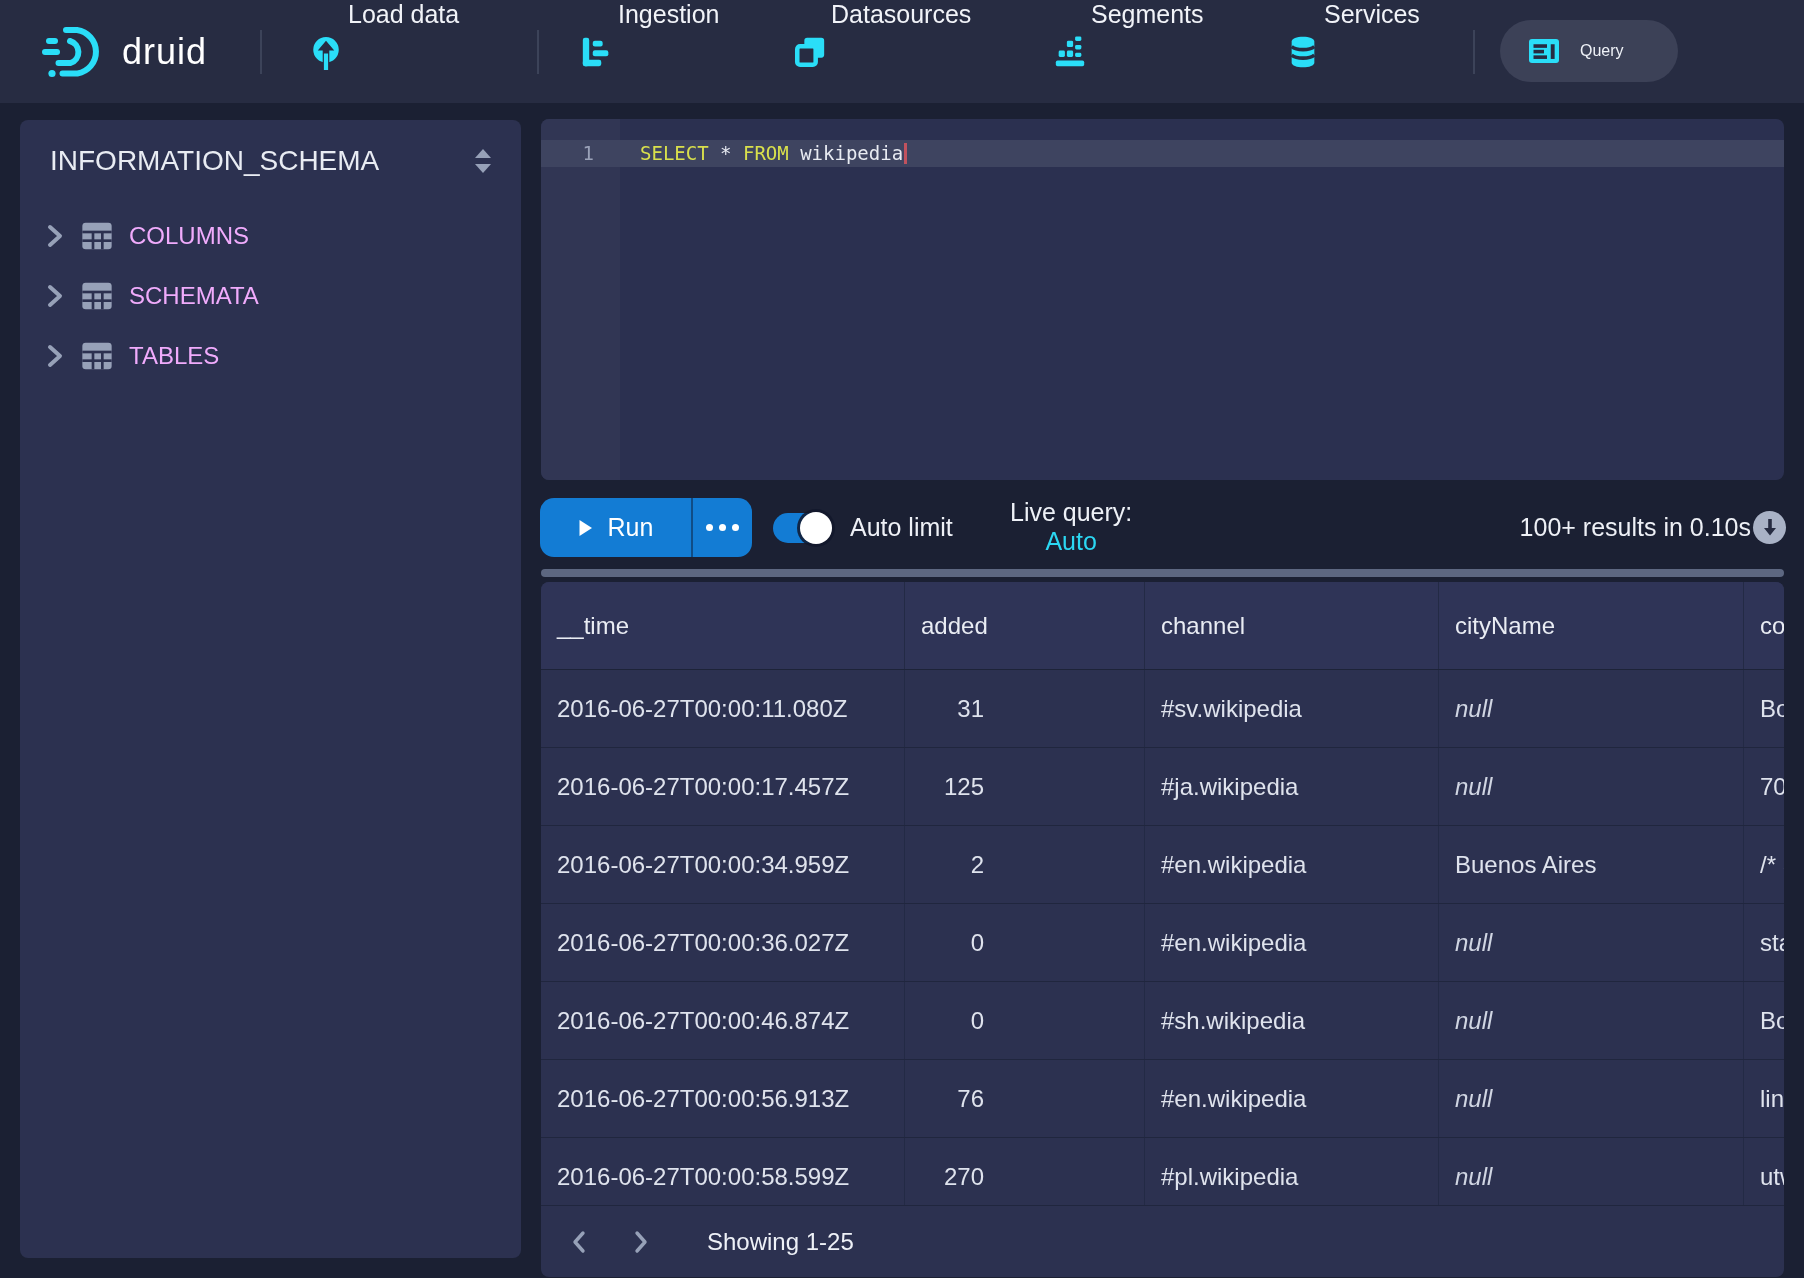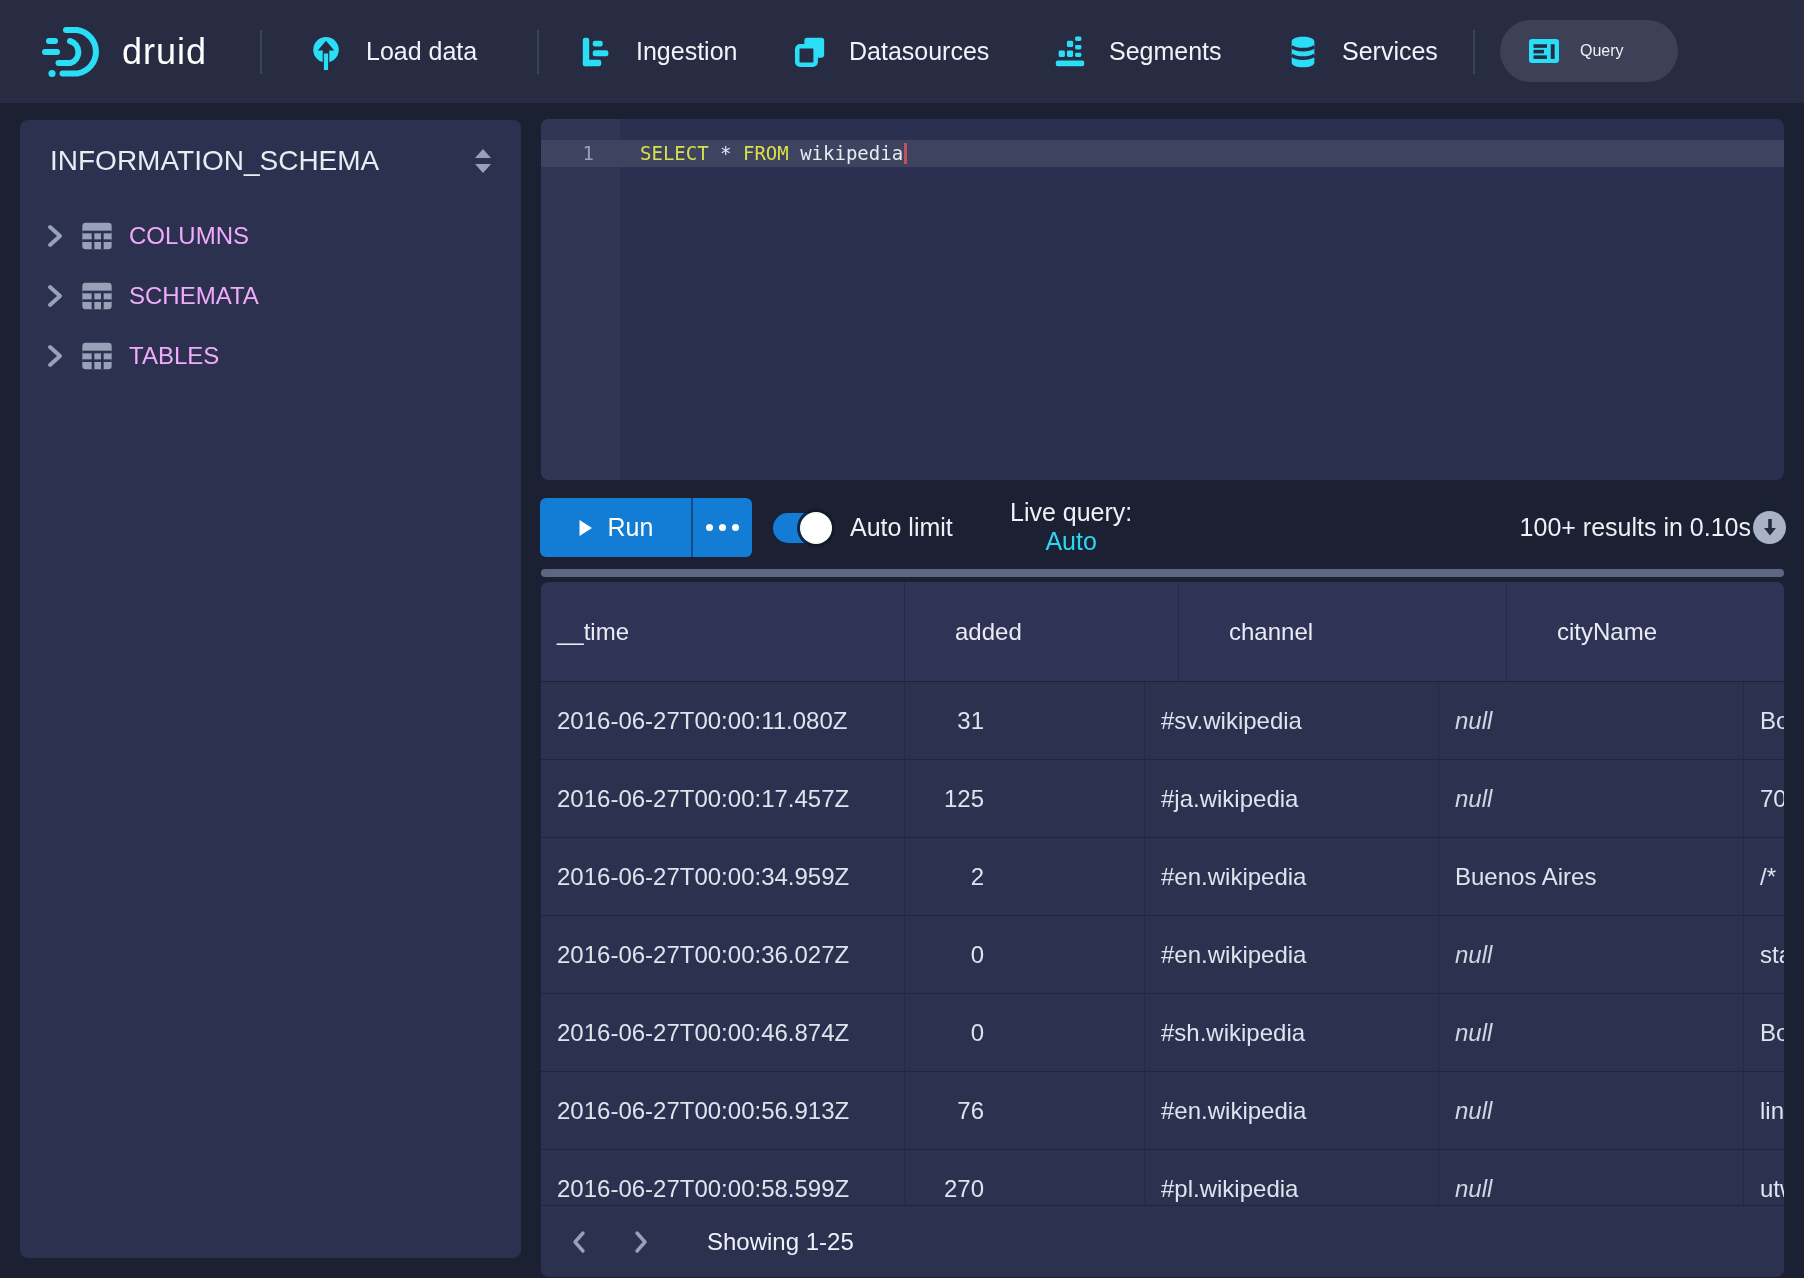--- a/index.html
+++ b/index.html
@@ -22,21 +22,21 @@
   }
   *{margin:0;padding:0;box-sizing:border-box;}
   html,body{width:1804px;height:1278px;overflow:hidden;}
   body{background:var(--bg);font-family:"Liberation Sans",sans-serif;color:var(--text);position:relative;}
 
   
   .navbar{position:absolute;left:0;top:0;width:1804px;height:103px;background:var(--navbar);}
   .brand{position:absolute;left:42px;top:0;height:103px;display:flex;align-items:center;gap:14px;}
   .brand-word{font-size:36px;font-weight:300;color:#ffffff;letter-spacing:1px;}
   .nav-divider{position:absolute;top:30px;width:2px;height:44px;background:#3c4359;}
-  .nav-item{position:absolute;top:0;height:103px;display:flex;align-items:center;gap:22px;cursor:pointer;}
+  .nav-item{position:absolute;top:0;height:103px;display:flex;gap:4px;cursor:pointer;}
   .nav-item span.lbl{font-size:25px;color:#f1f3f8;}
   .nav-pill{position:absolute;left:1500px;top:20px;width:178px;height:62px;background:#3c4157;border-radius:31px;display:flex;align-items:center;padding-left:26px;gap:18px;cursor:pointer;}
   .nicon{display:flex;align-items:center;}
 
   
   .sidebar{position:absolute;left:20px;top:120px;width:501px;height:1138px;background:var(--panel);border-radius:8px;}
   .schema-head{position:absolute;left:30px;top:18px;width:445px;height:46px;display:flex;align-items:center;justify-content:space-between;cursor:pointer;}
   .schema-title{font-size:28px;color:#e9ecf3;}
   .tree{position:absolute;left:0;top:86px;width:100%;}
   .tree-item{height:60px;display:flex;align-items:center;padding-left:25px;gap:0;cursor:pointer;}
@@ -47,40 +47,40 @@
   
   .editor{position:absolute;left:541px;top:119px;width:1243px;height:361px;background:var(--editor);border-radius:8px;overflow:hidden;cursor:text;}
   .gutter{position:absolute;left:0;top:0;bottom:0;width:79px;background:var(--gutter);}
   .active-line{position:absolute;left:0;top:21px;width:100%;height:27px;background:var(--active-line);}
   .gutter-num{position:absolute;left:0;top:21px;width:79px;height:27px;line-height:27px;text-align:right;padding-right:26px;font-family:"DejaVu Sans Mono",monospace;font-size:19px;color:#9aa2b8;}
   .code-line{position:absolute;left:99px;top:21px;height:39px;line-height:27px;white-space:pre;font-family:"DejaVu Sans Mono",monospace;font-size:19px;color:#e8ebf2;}
   .kw{color:var(--yellow);}
   .cursor{display:inline-block;width:3px;height:21px;background:var(--cursor);vertical-align:-4px;margin-left:1px;}
 
   
-  .run-group{position:absolute;left:540px;top:498px;height:59px;width:212px;display:flex;border-radius:6px;overflow:hidden;background:var(--blue);}
+  .run-group{position:absolute;left:540px;top:498px;height:59px;width:212px;display:flex;border-radius:14px;overflow:hidden;background:var(--blue);}
   .run-btn{width:151px;display:flex;align-items:center;justify-content:center;gap:15px;cursor:pointer;}
   .run-btn .lbl{font-size:25px;font-weight:500;color:#ffffff;}
   .run-sep{width:2px;background:rgba(13,20,40,0.45);}
   .more-btn{width:59px;display:flex;align-items:center;justify-content:center;gap:6px;cursor:pointer;}
   .dot{width:7px;height:7px;border-radius:50%;background:#ffffff;}
   .switch{position:absolute;left:773px;top:513px;width:56px;height:30px;border-radius:15px;background:var(--blue);cursor:pointer;}
   .knob{position:absolute;right:-3px;top:-1px;width:32px;height:32px;border-radius:50%;background:#ffffff;box-shadow:0 0 0 3px rgba(18,24,44,0.85);}
   .auto-limit{position:absolute;left:850px;top:498px;height:59px;display:flex;align-items:center;font-size:25px;color:#eef0f6;}
   .live-query{position:absolute;left:1010px;top:498px;height:59px;display:flex;align-items:center;font-size:25px;flex-direction:column;}
   .live-query .val{color:#2bd7f2;cursor:pointer;}
   .summary{position:absolute;right:18px;top:498px;height:59px;display:flex;align-items:center;gap:2px;font-size:25px;color:#eef0f6;}
   .dl-btn{width:33px;height:33px;border-radius:50%;background:#a9b2c6;display:flex;align-items:center;justify-content:center;cursor:pointer;}
 
   
   .hscrollbar{position:absolute;left:541px;top:569px;width:1243px;height:8px;border-radius:4px;background:#5d6781;cursor:grab;}
   .results{position:absolute;left:541px;top:582px;width:1243px;height:695px;background:var(--panel);border-radius:8px;overflow:hidden;display:flex;flex-direction:column;}
   .rbody{height:623px;overflow:hidden;}
   .rgrid{display:grid;grid-template-columns:364px 240px 294px 305px 1fr;}
-  .hrow{height:100px;background:var(--panel-hdr);border-bottom:1.5px solid #1d2338;gap:34px;}
+  .hrow{height:88px;background:var(--panel-hdr);border-bottom:1.5px solid #1d2338;}
   .drow{height:78px;border-bottom:1.5px solid var(--row-line);}
   .cell{display:flex;align-items:center;padding-left:16px;border-right:1.5px solid var(--line);overflow:hidden;white-space:nowrap;font-size:24px;color:var(--dim);}
   .hrow .cell{color:#e9ecf3;cursor:pointer;}
   .cell:last-child{border-right:none;}
   .cell.num{justify-content:flex-end;padding-right:160px;}
   .cell.is-null{font-style:italic;color:#d0d5e2;}
   .rfooter{height:72px;border-top:1.5px solid var(--row-line);display:flex;align-items:center;padding-left:16px;}
   .page-btn{width:44px;height:44px;display:flex;align-items:center;justify-content:center;cursor:pointer;border-radius:4px;}
   .showing{font-size:24px;color:#eef1f7;margin-left:44px;}
 

